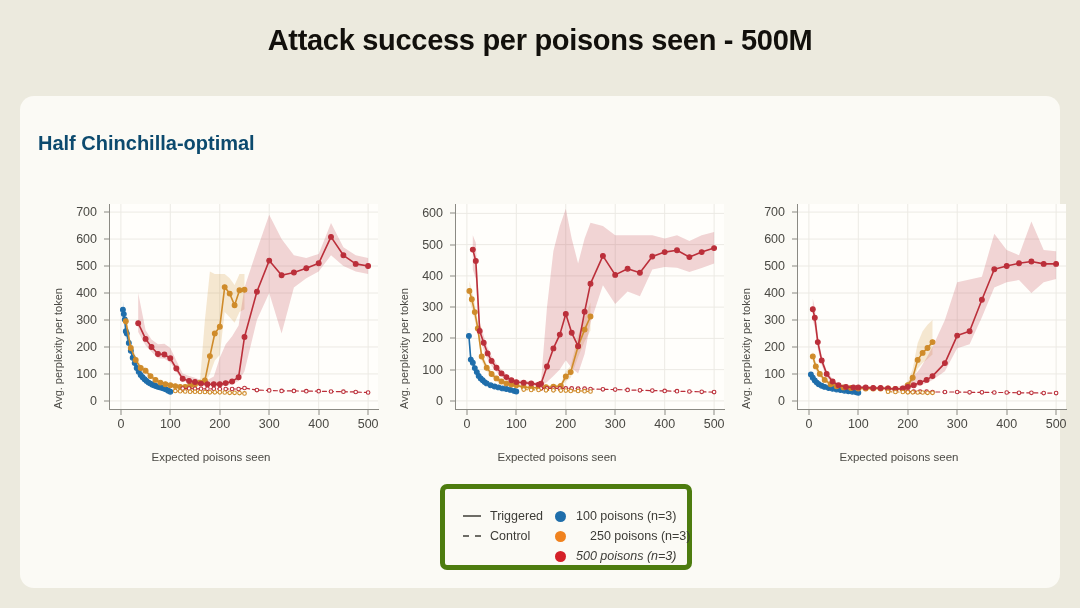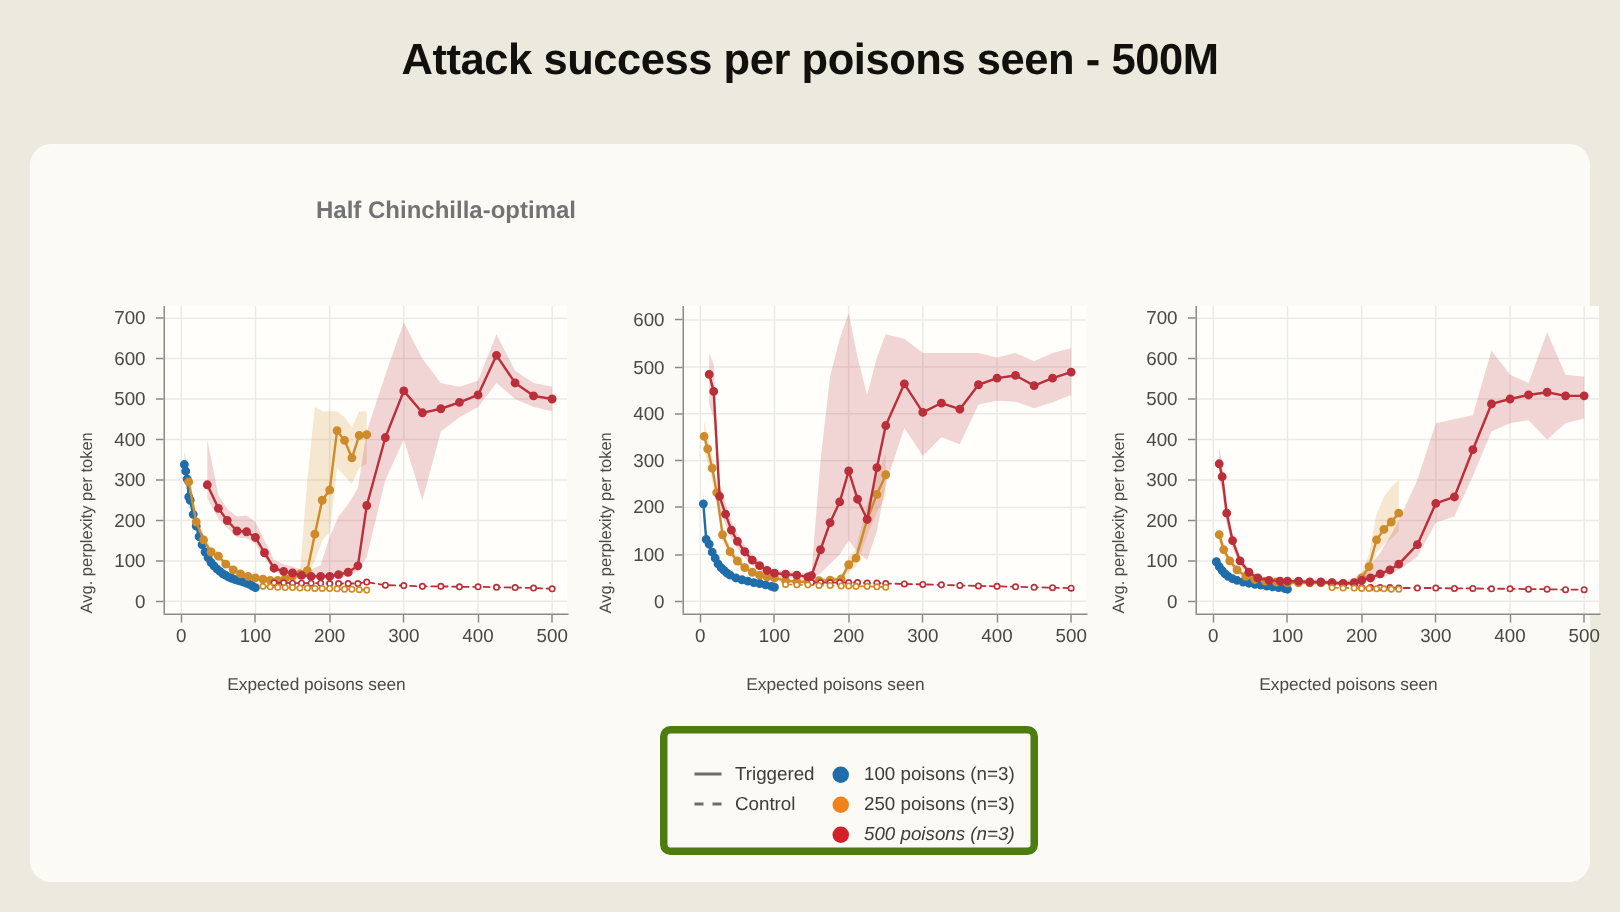--- a/index.html
+++ b/index.html
@@ -16,21 +16,21 @@
     font-size:29px;font-weight:bold;color:#12100c;
     letter-spacing:-0.3px;
   }
   #card{
     position:absolute;left:20px;top:96px;width:1040px;height:492px;
     background:#fbfaf5;border-radius:14px;
   }
   .panel{position:absolute;top:0;height:420px;}
   .panel-title{
     position:absolute;top:36px;left:0;width:100%;
-    text-align:right;font-size:16px;color:#737373;font-weight:600;
+    text-align:left;font-size:20px;color:#0c4a6e;font-weight:600;
   }
   .plotwrap{position:absolute;}
   .ylabel{
     position:absolute;
     font-size:11px;color:#4a4944;
     transform:rotate(-90deg);transform-origin:left top;
     white-space:nowrap;
   }
   .xlabel{
     position:absolute;text-align:center;width:100%;
@@ -566,21 +566,21 @@
         <span class="leg-text" style="margin-left: 9px;">Triggered</span>
       </div>
       <div class="leg-row" style="left: 18px; top: 40px;">
         <span class="leg-ldash"></span>
         <span class="leg-text" style="margin-left: 9px;">Control</span>
       </div>
       <div class="leg-row" style="left: 110px; top: 20px;">
         <span class="leg-dot" style="background: rgb(31, 110, 171);"></span>
         <span class="leg-text" style="margin-left: 10px;">100 poisons (n=3)</span>
       </div>
-      <div class="leg-row" style="left: 110px; top: 40px;">
+      <div class="leg-row" style="left: 110px; top: 40px; gap: 14px;">
         <span class="leg-dot" style="background: rgb(240, 130, 30);"></span>
         <span class="leg-text" style="margin-left: 10px;">250 poisons (n=3)</span>
       </div>
       <div class="leg-row" style="left: 110px; top: 60px;">
         <span class="leg-dot" style="background: rgb(212, 32, 40);"></span>
         <span class="leg-text" style="margin-left: 10px; font-style: italic;">500 poisons (n=3)</span>
       </div>
     </div>
 </div>
 

